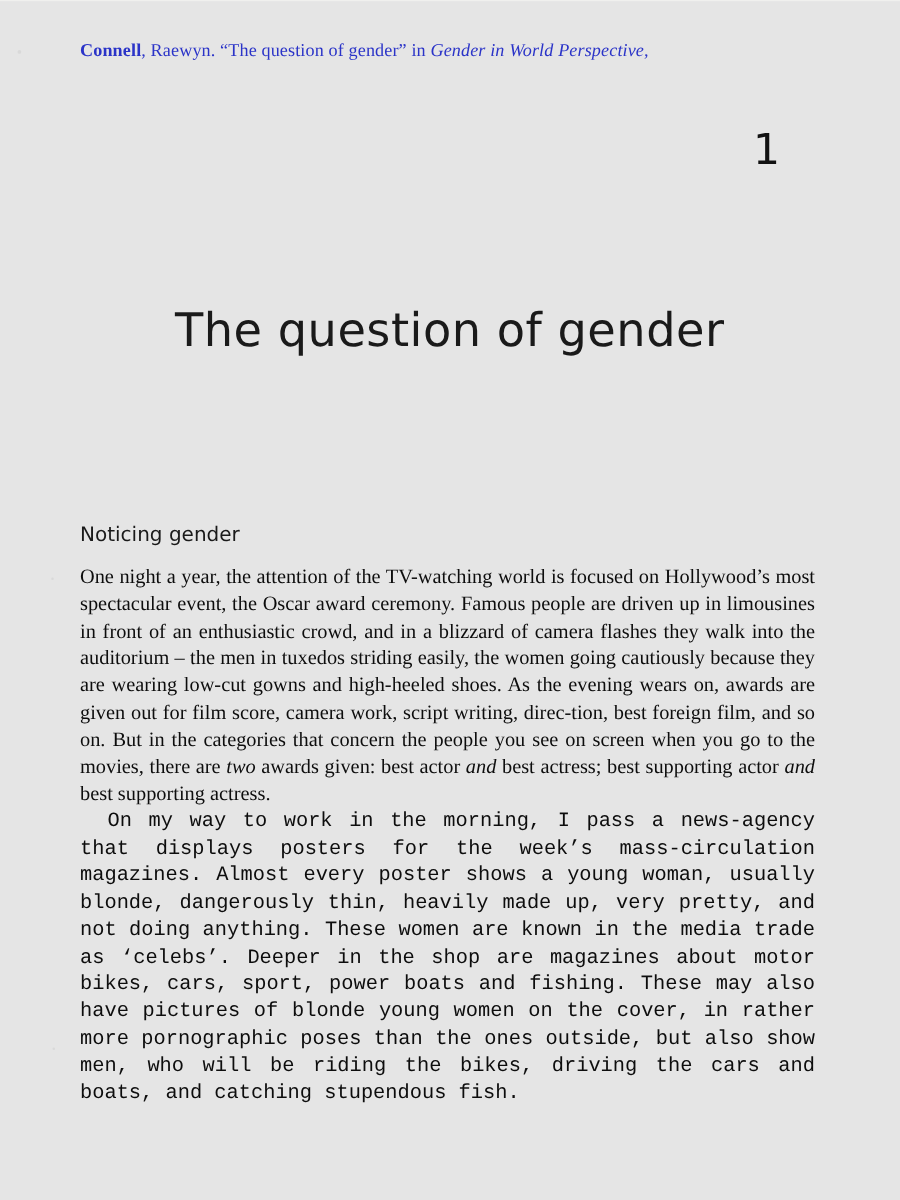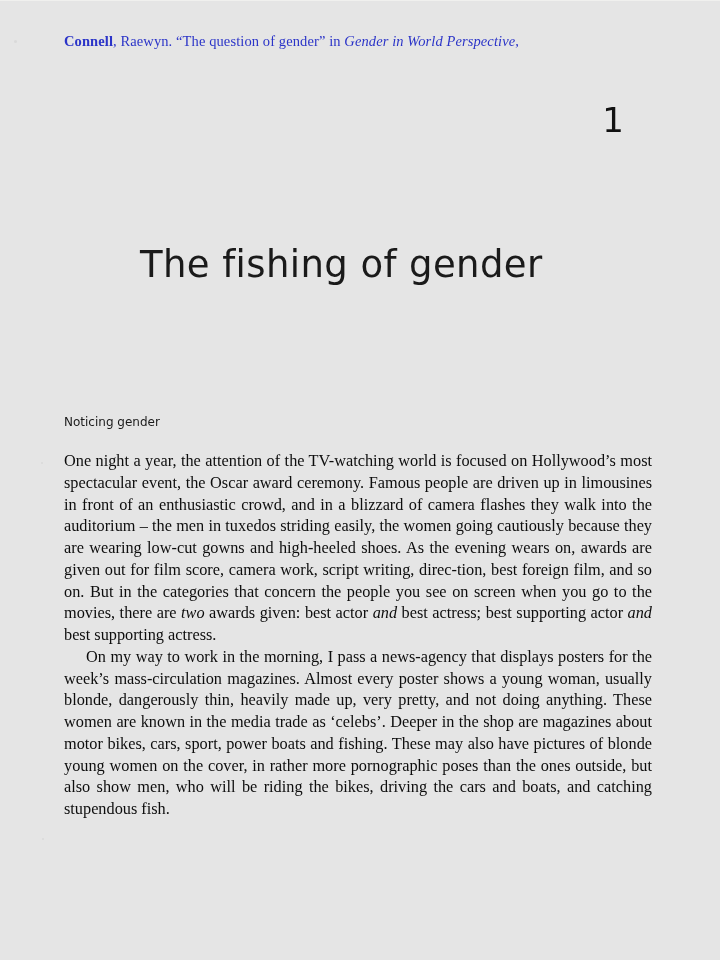--- a/index.html
+++ b/index.html
@@ -67,21 +67,21 @@
     letter-spacing: 0.4px;
     color: #1a1a1a;
   }
 
   
   .section-heading {
     position: absolute;
     left: 64px;
     top: 405px;
     font-family: "DejaVu Sans", sans-serif;
-    font-size: 12px;
+    font-size: 16px;
     font-weight: 400;
     color: #1a1a1a;
   }
 
   
   .body-text {
     position: absolute;
     left: 64px;
     top: 450px;
     width: 588px;
@@ -89,20 +89,21 @@
     font-size: 16.3px;
     line-height: 1.335;
     text-align: justify;
     color: #0d0d0d;
   }
   .body-text p {
     margin: 0;
   }
   .body-text p.indent {
     text-indent: 22px;
+    font-family: Liberation Mono, monospace;
   }
   .body-text i {
   }
 
   
   .edge-mark {
     position: absolute;
     background: #d9d9d9;
   }
   .edge-left-1 { left: 14px; top: 40px; width: 3px; height: 3px; border-radius: 50%; }
@@ -119,21 +120,21 @@
   <div class="edge-mark edge-left-1"></div>
   <div class="edge-mark edge-left-2"></div>
   <div class="edge-mark edge-left-3"></div>
 
   <div class="citation">
     <span class="author">Connell</span><span>, Raewyn. “The question of gender” in </span><span class="italic">Gender in World Perspective</span><span>,</span><br>
   </div>
 
   <div class="chapter-number">1</div>
 
-  <h1 class="chapter-title">The fishing of gender</h1>
+  <h1 class="chapter-title">The question of gender</h1>
 
   <h2 class="section-heading">Noticing gender</h2>
 
   <div class="body-text">
       <p><span>One night a year, the attention of the TV-watching world is focused on Hollywood’s most spectacular event, the Oscar award ceremony. Famous people are driven up in limousines in front of an enthusiastic crowd, and in a blizzard of camera flashes they walk into the auditorium – the men in tuxedos striding easily, the women going cautiously because they are wearing low-cut gowns and high-heeled shoes. As the evening wears on, awards are given out for film score, camera work, script writing, direc-tion, best foreign film, and so on. But in the categories that concern the people you see on screen when you go to the movies, there are </span><i>two</i><span> awards given: best actor </span><i>and</i><span> best actress; best supporting actor </span><i>and</i><span> best supporting actress.</span></p>
       <p class="indent"><span>On my way to work in the morning, I pass a news-agency that displays posters for the week’s mass-circulation magazines. Almost every poster shows a young woman, usually blonde, dangerously thin, heavily made up, very pretty, and not doing anything. These women are known in the media trade as ‘celebs’. Deeper in the shop are magazines about motor bikes, cars, sport, power boats and fishing. These may also have pictures of blonde young women on the cover, in rather more pornographic poses than the ones outside, but also show men, who will be riding the bikes, driving the cars and boats, and catching stupendous fish.</span></p>
     </div>
 
 </div>
 

